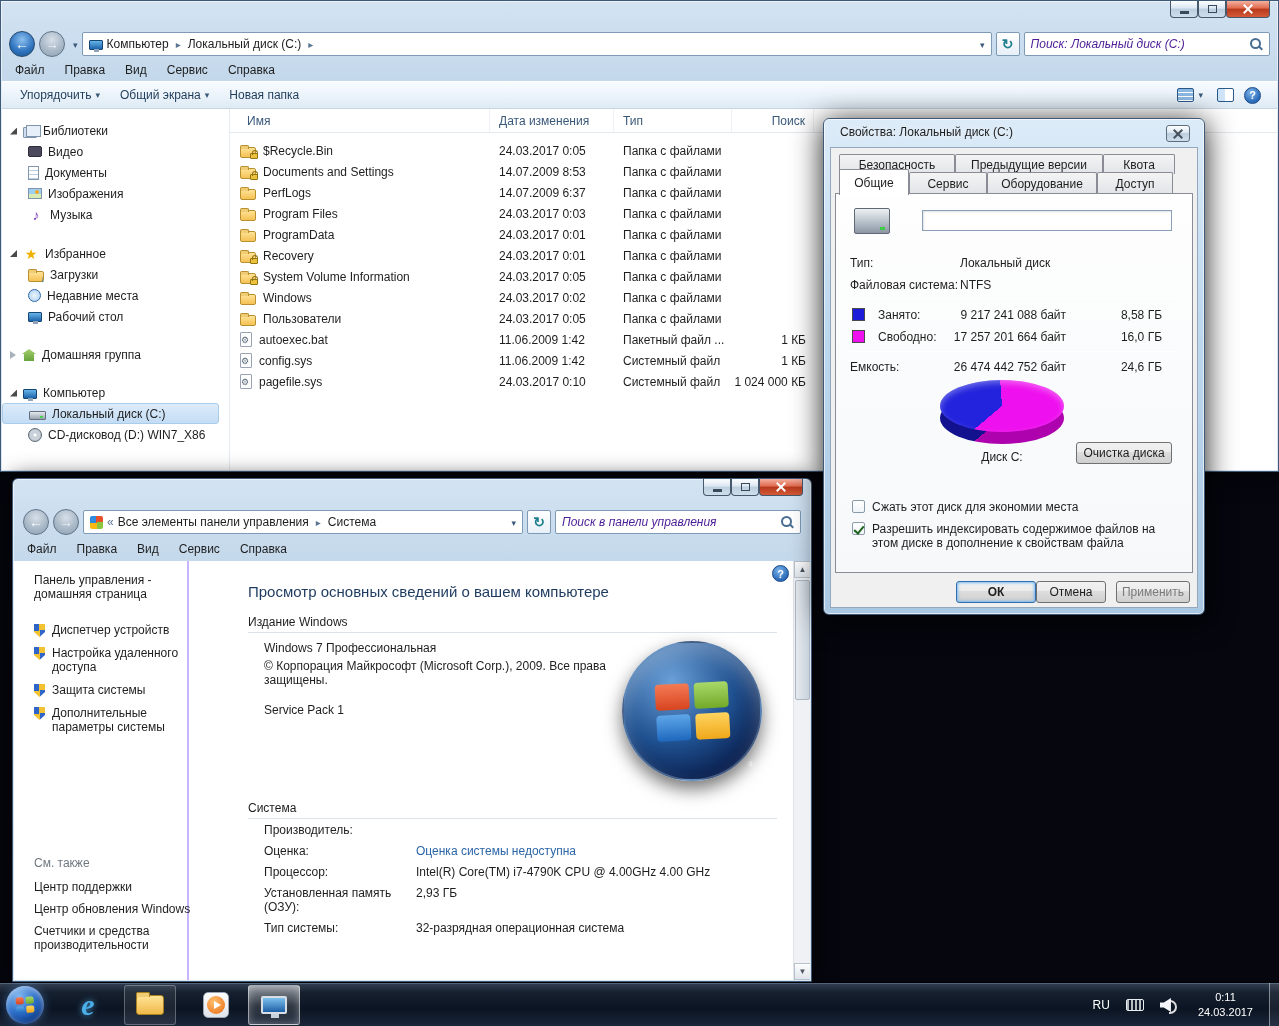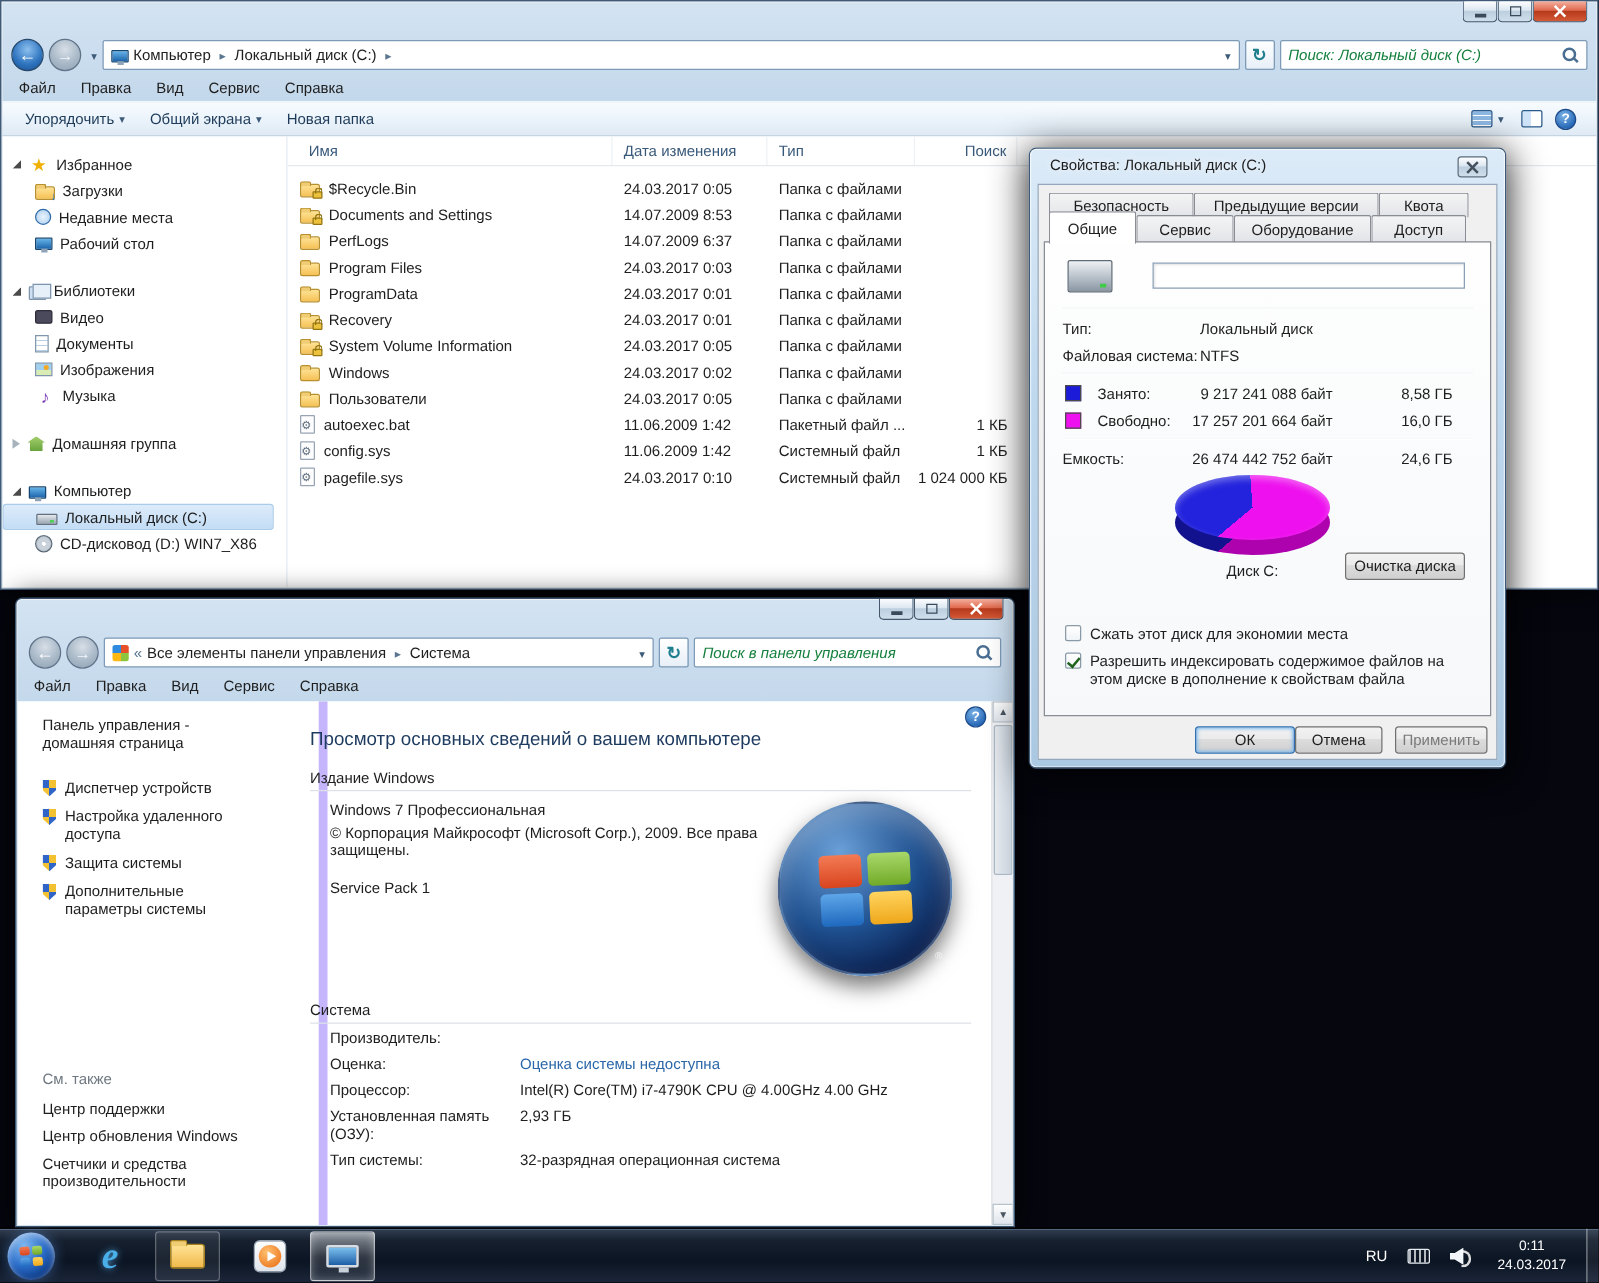--- a/index.html
+++ b/index.html
@@ -26,21 +26,21 @@
   .circle-btn{width:26px;height:26px;border-radius:50%;border:1px solid #27486b;flex:none;
     background:radial-gradient(circle at 50% 32%,#8cc0ef,#2f74bf 58%,#17518f);display:flex;align-items:center;justify-content:center;}
   .circle-btn.gray{background:radial-gradient(circle at 50% 32%,#d7dfe8,#a7b7c6 58%,#8da0b2);border-color:#5f7And;}
   .circle-btn.gray{border-color:#5f7288;}
   .g-left::before{content:"←";color:#fff;font-size:14px;}
   .g-right::before{content:"→";color:#f2f6fa;font-size:13px;}
   .caret::after{content:"▾";font-size:9px;color:#3c5a78;margin-left:4px;}
   .white-field{background:#fff;border:1px solid #7d9ab6;border-radius:2px;height:24px;display:flex;align-items:center;padding:0 6px;gap:4px;overflow:hidden;}
   .crumb-sep::before{content:"▸";font-size:10px;color:#5a7690;padding:0 3px;}
   .overflow-g::before{content:"«";color:#5a7690;}
-  .placeholder{color:#15803d;font-style:italic;white-space:nowrap;}
+  .placeholder{color:#4c1d95;font-style:italic;white-space:nowrap;}
   .mag{position:relative;width:13px;height:13px;flex:none;}
   .mag::before{content:"";position:absolute;left:0;top:0;width:7px;height:7px;border:2px solid #4a6e92;border-radius:50%;}
   .mag::after{content:"";position:absolute;left:8px;top:9px;width:5px;height:2px;background:#4a6e92;transform:rotate(45deg);}
   .refresh-btn{width:24px;height:24px;border:1px solid #7d9ab6;border-radius:2px;background:linear-gradient(#fff,#e7eff7);
     display:flex;align-items:center;justify-content:center;flex:none;}
   .refresh-btn::before{content:"↻";color:#1f7f8f;font-size:14px;font-weight:bold;}
   .menu-row{position:absolute;left:0;right:0;display:flex;align-items:center;padding-left:4px;}
   .menu-item{padding:3px 10px;color:#1e1e1e;}
 
   
@@ -135,21 +135,21 @@
   .win-btn.default{border-color:#2f6fb0;box-shadow:inset 0 0 3px 1px #7ab8f0;}
   .win-btn.dim{color:#7a7a7a;}
   .cb{position:absolute;width:13px;height:13px;background:linear-gradient(#fff,#f0f4f8);border:1px solid #8a9aa8;border-radius:2px;}
   .cb.checked::after{content:"";position:absolute;left:3px;top:1px;width:4px;height:8px;border:solid #20631f;border-width:0 2px 2px 0;transform:rotate(40deg);}
   .cb-label{position:absolute;left:36px;}
 
   
   .syswin{left:12px;top:478px;width:800px;height:504px;z-index:20;}
   .syswin .menu-row{top:58px;height:24px;}
   .sys-body{position:absolute;left:1px;right:1px;top:82px;bottom:1px;background:#fff;overflow:hidden;}
-  .sys-nav{position:absolute;left:0;top:0;bottom:0;width:248px;border-right:7px solid #c4b5fd;padding:12px 8px 0 20px;}
+  .sys-nav{position:absolute;left:0;top:0;bottom:0;width:175px;border-right:2px solid #c4b5fd;padding:12px 8px 0 20px;}
   .sys-home{width:160px;}
   .sys-task{display:flex;gap:7px;margin-bottom:9px;width:176px;align-items:flex-start;}
   .sys-task .shield{margin-top:1px;}
   .see-also{color:#6f7880;}
   .sys-link{margin-bottom:8px;width:170px;}
   .sys-main{position:absolute;left:210px;right:17px;top:0;bottom:0;}
   .sys-heading{position:absolute;left:24px;top:22px;font-size:15px;color:#1d3a5f;}
   .sec-label{position:absolute;left:24px;color:#1e1e1e;}
   .sec-rule{position:absolute;left:24px;right:16px;height:1px;background:#dde2e8;}
   .ed-line{position:absolute;left:40px;}
@@ -269,57 +269,57 @@
         <div class="preview-icon"></div>
         <div class="help-icon">?</div>
       </div>
     </div>
     <div class="explorer-body">
 
       <div class="nav-pane">
         <div class="nav-group">
           <div class="nav-head">
             <span class="exp-open"></span>
-            <span class="mi mi-star"></span>
-            <span>Избранное</span>
-          </div>
-          <div class="nav-child">
-              <span class="mi-folder mi-dl"></span>
-              <span>Загрузки</span>
-            </div>
-          <div class="nav-child">
-              <span class="mi-clock"></span>
-              <span>Недавние места</span>
-            </div>
-          <div class="nav-child">
-              <span class="mi-monitor"></span>
-              <span>Рабочий стол</span>
+            <span class="mi-lib"></span>
+            <span>Библиотеки</span>
+          </div>
+          <div class="nav-child">
+              <span class="mi-film"></span>
+              <span>Видео</span>
+            </div>
+          <div class="nav-child">
+              <span class="mi-doc"></span>
+              <span>Документы</span>
+            </div>
+          <div class="nav-child">
+              <span class="mi-pic"></span>
+              <span>Изображения</span>
+            </div>
+          <div class="nav-child">
+              <span class="mi mi-note"></span>
+              <span>Музыка</span>
             </div>
         </div>
         <div class="nav-group">
           <div class="nav-head">
             <span class="exp-open"></span>
-            <span class="mi-lib"></span>
-            <span>Библиотеки</span>
-          </div>
-          <div class="nav-child">
-              <span class="mi-film"></span>
-              <span>Видео</span>
-            </div>
-          <div class="nav-child">
-              <span class="mi-doc"></span>
-              <span>Документы</span>
-            </div>
-          <div class="nav-child">
-              <span class="mi-pic"></span>
-              <span>Изображения</span>
-            </div>
-          <div class="nav-child">
-              <span class="mi mi-note"></span>
-              <span>Музыка</span>
+            <span class="mi mi-star"></span>
+            <span>Избранное</span>
+          </div>
+          <div class="nav-child">
+              <span class="mi-folder mi-dl"></span>
+              <span>Загрузки</span>
+            </div>
+          <div class="nav-child">
+              <span class="mi-clock"></span>
+              <span>Недавние места</span>
+            </div>
+          <div class="nav-child">
+              <span class="mi-monitor"></span>
+              <span>Рабочий стол</span>
             </div>
         </div>
         <div class="nav-group">
           <div class="nav-head">
             <span class="exp-closed"></span>
             <span class="mi-house"></span>
             <span>Домашняя группа</span>
           </div>
         </div>
         <div class="nav-group">
@@ -622,21 +622,21 @@
           <div class="pie-side"></div>
           <div class="pie-top"></div>
         </div>
         <div style="position:absolute;left:104px;top:256px;width:124px;text-align:center;">Диск C:</div>
         <div class="win-btn" style="position:absolute;left:240px;top:248px;width:96px;height:22px;">Очистка диска</div>
         <span class="cb" style="left:16px;top:306px;"></span>
         <span class="cb-label" style="top:306px;width:300px;">Сжать этот диск для экономии места</span>
         <span class="cb checked" style="left:16px;top:328px;"></span>
         <span class="cb-label" style="top:328px;width:302px;">Разрешить индексировать содержимое файлов на этом диске в дополнение к свойствам файла</span>
       </div>
-      <div class="win-btn default" style="position:absolute;left:125px;top:433px;width:80px;height:22px;">ОК</div>
+      <div class="win-btn default" style="position:absolute;left:125px;top:433px;width:80px;height:22px;font-weight:bold;">ОК</div>
       <div class="win-btn" style="position:absolute;left:205px;top:433px;width:70px;height:22px;">Отмена</div>
       <div class="win-btn dim" style="position:absolute;left:285px;top:433px;width:74px;height:22px;">Применить</div>
     </div>
   </div>
 
   <div class="taskbar">
     <div class="orb">
       <div class="flag">
           <span class="p1"></span>
           <span class="p2"></span>

